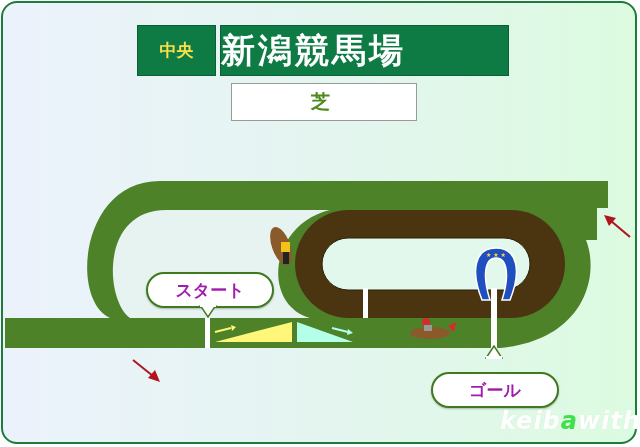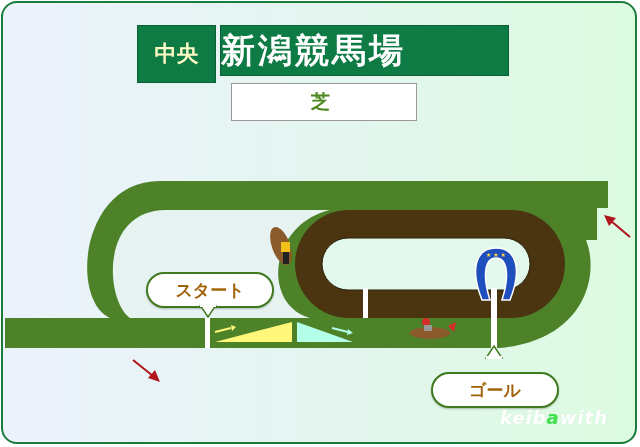--- a/index.html
+++ b/index.html
@@ -4,44 +4,44 @@
 <style>
   html, body { margin:0; padding:0; }
   body { width:640px; height:447px; overflow:hidden; background:#ffffff; font-family:"DejaVu Sans", sans-serif; }
   .frame {
     position:absolute; left:1px; top:1px; width:636px; height:443px;
     border:2px solid #1c7c3c; border-radius:16px; box-sizing:border-box;
     background:linear-gradient(90deg,#ecf2fc 0%,#e4f5f0 50%,#dcfbe0 100%);
     overflow:hidden;
   }
   .title-small {
-    position:absolute; left:134px; top:22px; width:79px; height:58px;
+    position:absolute; left:134px; top:22px; width:79px; height:51px;
     background:#0e7b45; border:1px solid #0a5f34; box-sizing:border-box;
-    color:#fef9c3; font-weight:bold; font-size:22px; display:flex; align-items:center; justify-content:center;
+    color:#fde047; font-weight:bold; font-size:17px; display:flex; align-items:center; justify-content:center;
   }
   .title-big {
     position:absolute; left:217px; top:22px; width:289px; height:51px;
     background:#0e7b45; border:1px solid #0a5f34; box-sizing:border-box;
     color:#fff; font-weight:bold; font-size:34px; letter-spacing:3px; display:flex; align-items:center; 
   }
   .subtitle {
     position:absolute; left:228px; top:80px; width:186px; height:38px;
     background:#fff; border:1px solid #9a9a9a; box-sizing:border-box;
     display:flex; align-items:center; justify-content:center; font-weight:bold; font-size:19px; color:#111;
   }
   .subtitle .surface { color:#4e8a1f; margin-right:7px; }
   svg.course { position:absolute; left:0; top:0; }
   .bubble {
     position:absolute; background:#fff; border:2px solid #3f7a1e; border-radius:18px; box-sizing:border-box;
-    font-weight:bold; font-size:17px; color:#a16207; display:flex; align-items:center; justify-content:center;
+    font-weight:bold; font-size:17px; color:#a21caf; display:flex; align-items:center; justify-content:center;
     box-shadow:0 1px 2px rgba(0,0,0,0.25);
   }
   .bubble-start { left:146px; top:272px; width:128px; height:36px; }
   .bubble-goal { left:431px; top:372px; width:128px; height:36px; }
-  .logo { position:absolute; left:500px; top:407px; font-size:18px; font-weight:bold; font-style:italic; color:#ffffff; letter-spacing:1px; text-shadow:0 0 1px #cfe9cf; }
+  .logo { position:absolute; left:500px; top:407px; font-size:24px; font-weight:bold; font-style:italic; color:#ffffff; letter-spacing:1px; text-shadow:0 0 1px #cfe9cf; }
   .logo .accent { color:#3ee14a; }
 </style>
 </head>
 <body>
 
 <div class="frame">
 
   <div class="title-small">
     <span>中央</span>
   </div>

